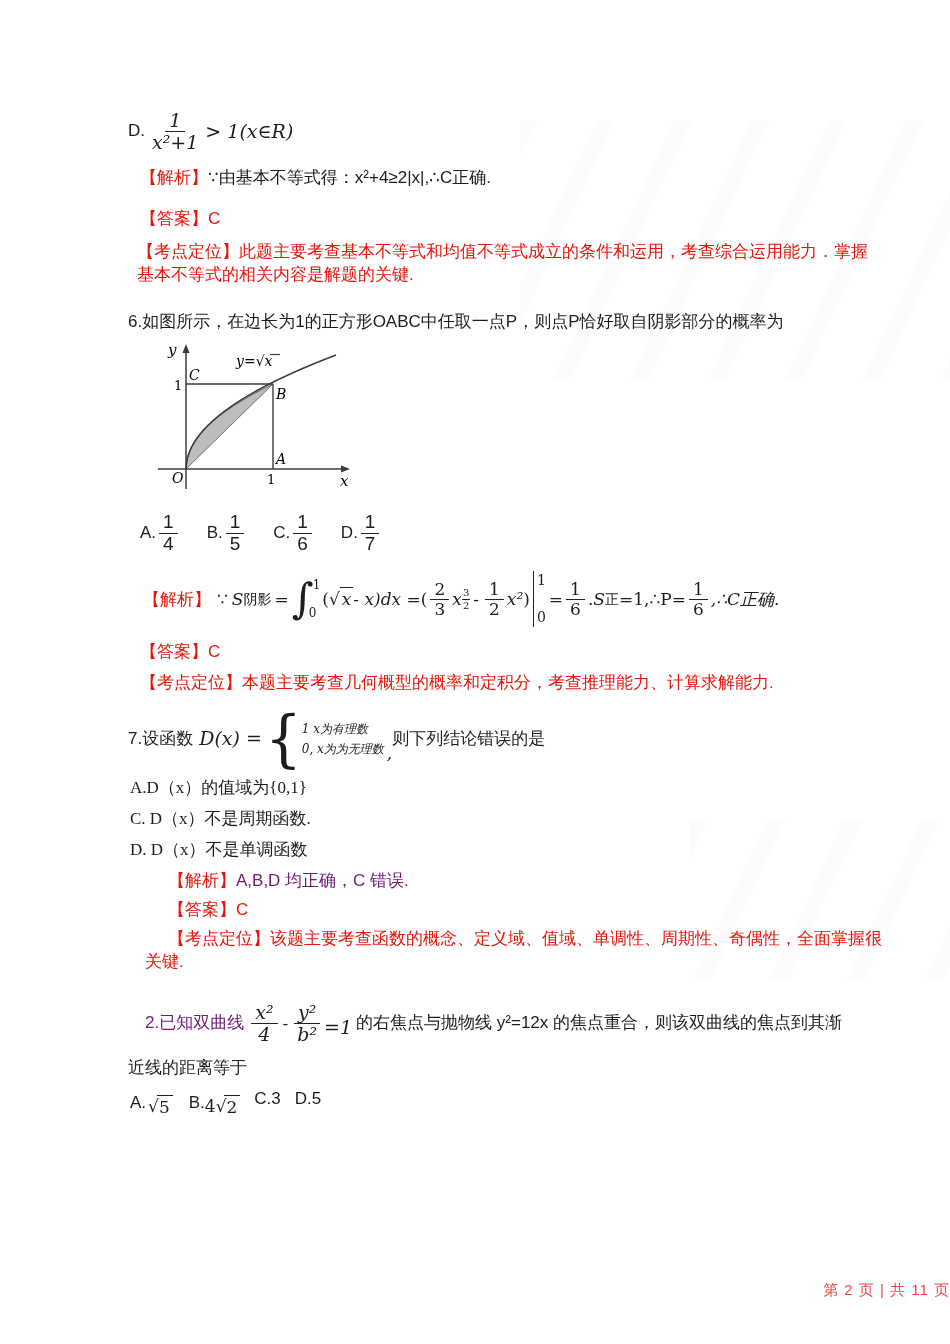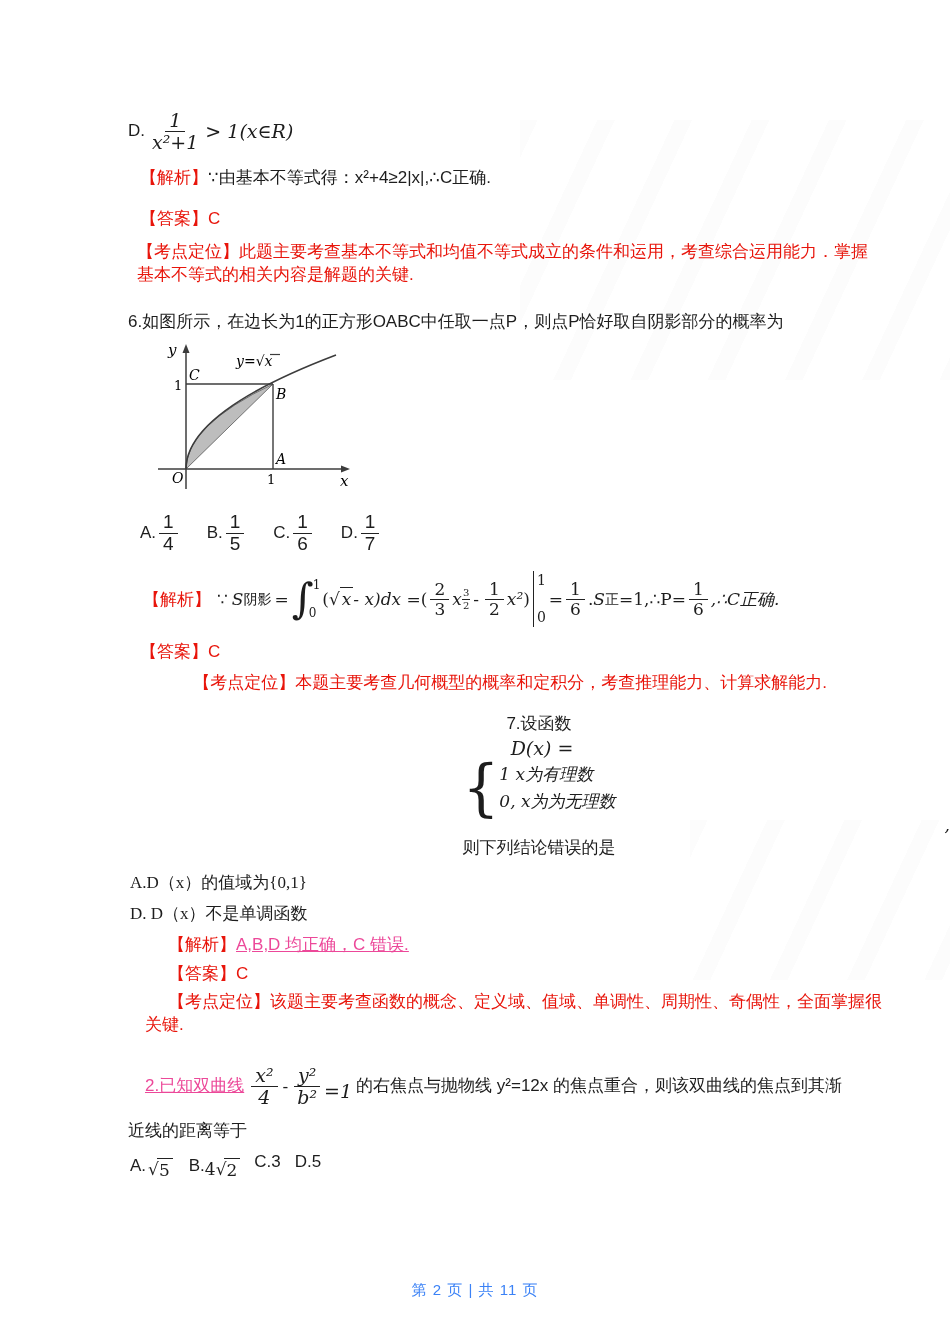--- a/index.html
+++ b/index.html
@@ -4,21 +4,21 @@
 <style>
   * { box-sizing: border-box; }
   html,body { margin:0; padding:0; }
   body {
     width:950px; height:1344px; overflow:hidden; position:relative;
     background:#ffffff; color:#1d1d1d;
     font-family:"Liberation Sans","DejaVu Sans",sans-serif;
     font-size:17px; line-height:1.35;
   }
   .red  { color:#e8150b; }
-  .red2 { color:#ec4899;text-decoration:underline; }
+  .red2 { color:#701a75; }
   .math { font-family:"DejaVu Serif","Liberation Serif",serif; font-style:italic; }
   .up   { font-style:normal; }
 
   
   .frac { display:inline-flex; flex-direction:column; align-items:center;
           vertical-align:middle; line-height:1.1; margin:0 3px; }
   .frac .num { padding:0 4px; border-bottom:1.6px solid #222; }
   .frac .den { padding:0 4px; }
   .frac.big { font-size:19px; }
 
@@ -43,46 +43,46 @@
              font-size:10px; line-height:1.15; vertical-align:10px; font-style:normal; }
   .supfrac .n { border-bottom:1px solid #222; padding:0 1px; }
 
   sub.cn { font-size:14px; font-style:normal; vertical-align:-5px; }
   .mrow { display:inline-flex; align-items:center; flex-wrap:nowrap; }
 
   
   .cases { display:inline-flex; align-items:center; vertical-align:middle; margin:0 3px; }
   .cases .brace { font-size:58px; line-height:0.9; font-weight:300;
                   font-family:"DejaVu Serif",serif; transform:scaleY(1.05); }
-  .cases .rows { display:flex; flex-direction:column; gap:4px; font-size:17px;justify-content:flex-end; }
+  .cases .rows { display:flex; flex-direction:column; gap:4px; font-size:12px;justify-content:flex-end; }
 
   
   .b-q5d      { margin:110px 0 0 128px; }
   .b-q5jx     { margin:14px 0 0 140px; }
   .b-q5da     { margin:18px 0 0 140px; }
   .b-q5kd     { margin:10px 0 0 137px; width:735px; }
   .b-q6t      { margin:24px 0 0 128px; }
   .b-fig      { margin:8px 0 0 148px; }
   .b-q6opt    { margin:12px 0 0 140px; display:flex; align-items:center; gap:26px; }
   .b-q6jx     { margin:16px 0 0 143px; }
   .b-q6da     { margin:14px 0 0 140px; }
-  .b-q6kd     { margin:8px 0 0 140px; width:740px;text-align:center; }
-  .b-q7t      { margin:18px 0 0 128px; display:flex; align-items:center;flex-direction:column; }
+  .b-q6kd     { margin:8px 0 0 140px; width:740px; }
+  .b-q7t      { margin:18px 0 0 128px; display:flex; align-items:center; }
   .b-q7opts   { margin:12px 0 0 130px;font-family:Liberation Serif, serif; }
   .b-q7opts div { margin-bottom:8px; }
   .b-q7jx     { margin:4px 0 0 168px; }
   .b-q7da     { margin:6px 0 0 168px; }
   .b-q7kd     { margin:6px 0 0 145px; width:745px; text-indent:23px; }
   .b-q8t      { margin:28px 0 0 145px; width:760px; display:flex; align-items:center; flex-wrap:wrap; }
   .b-q8l2     { margin:12px 0 1px 128px; }
   .b-q8opt    { margin:8px 0 0 130px; display:flex; align-items:flex-start; gap:14px; }
   .b-q8opt .low { margin-top:7px; }
 
-  .footer { position:absolute; top:1280px; left:0; right:0; text-align:center;
-            font-size:15px; color:#3b82f6; letter-spacing:1px; }
+  .footer { position:absolute; top:1280px; left:0; right:0; text-align:right;
+            font-size:15px; color:#ef4444; letter-spacing:1px; }
 
   
   .streak { position:absolute; pointer-events:none; opacity:.5;
             background:repeating-linear-gradient(115deg, rgba(0,0,0,0.022) 0 16px, rgba(0,0,0,0) 16px 70px); }
   .streak.s1 { top:120px; right:0; width:430px; height:260px; }
   .streak.s2 { top:820px; right:0; width:260px; height:160px; }
 
   svg text { font-family:"DejaVu Serif","Liberation Serif",serif; }
 </style>
 </head>
@@ -248,20 +248,21 @@
       <span style="display:block">1    x为有理数</span>
       <span style="display:block">0, x为为无理数</span>
     </span>
   </span>
   <span class="math" style="align-self:flex-end">,</span>
   <span>则下列结论错误的是</span>
 </div>
 
 <div class="b-q7opts">
   <div>A.D（x）的值域为{0,1}</div>
+  <div>C. D（x）不是周期函数.</div>
   <div>D. D（x）不是单调函数</div>
 </div>
 
 <div class="b-q7jx">
   <span class="red">【解析】</span><span class="red2">A,B,D 均正确，C 错误.</span>
 </div>
 
 <div class="b-q7da">
   <span class="red">【答案】</span><span class="red">C</span>
 </div>

